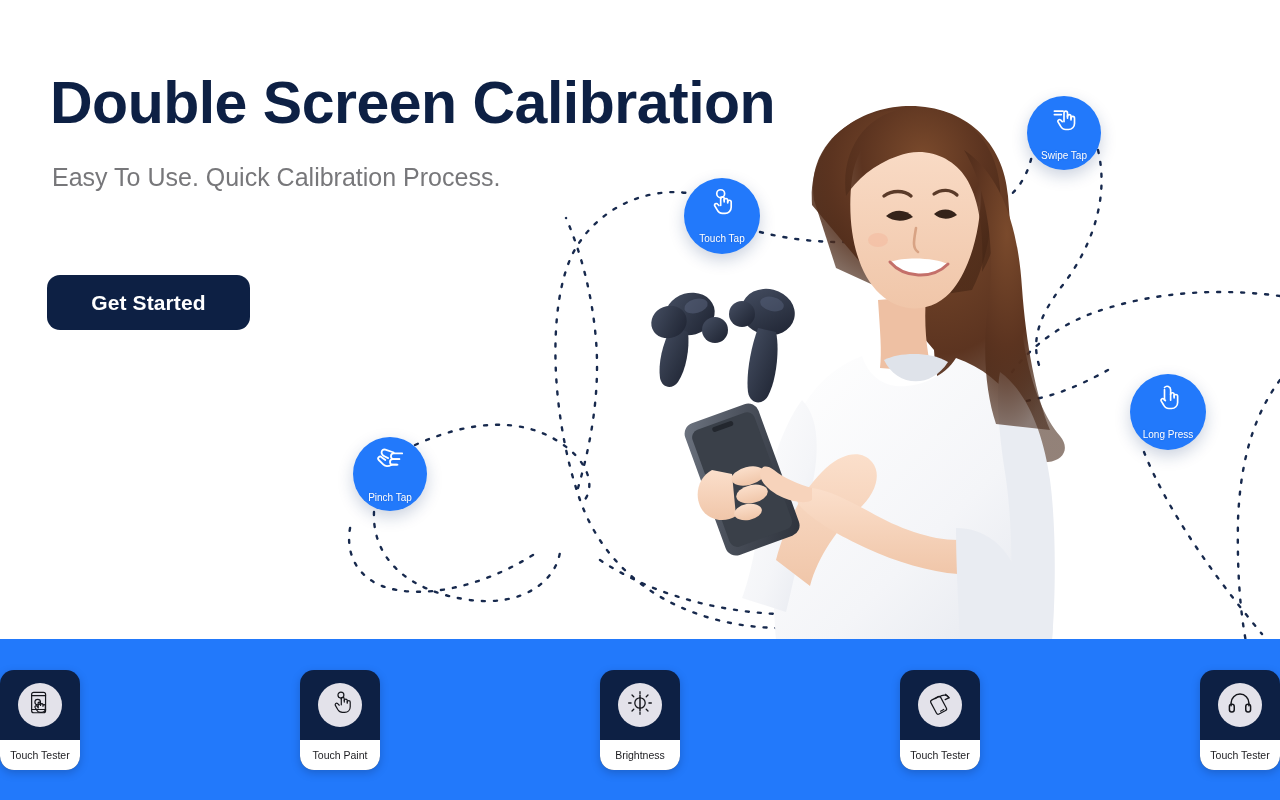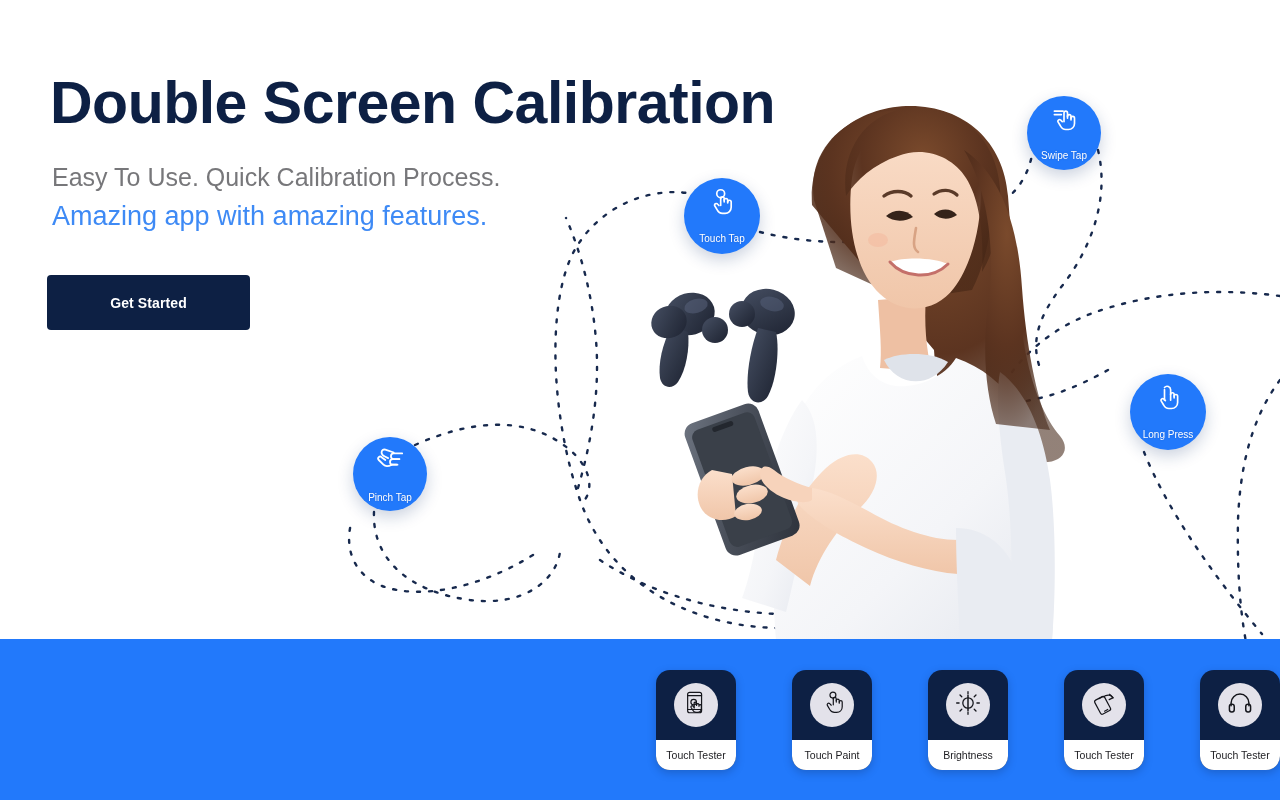--- a/index.html
+++ b/index.html
@@ -41,25 +41,25 @@
     font-size: 27px;
     font-weight: 400;
     color: #3e8af5;
     white-space: nowrap;
   }
   .cta-button {
     position: absolute;
     left: 47px; top: 275px;
     width: 203px; height: 55px;
     border: none;
-    border-radius: 4px;
+    border-radius: 13px;
     background: #0d2044;
     color: #ffffff;
     font-family: "Liberation Sans", sans-serif;
-    font-size: 14px;
+    font-size: 21px;
     font-weight: 700;
     cursor: pointer;
     letter-spacing: 0.1px;
   }
 
   
   #art {
     position: absolute;
     left: 0; top: 0;
     width: 1280px; height: 800px;
@@ -105,21 +105,21 @@
     position: absolute;
     left: 0; top: 639px;
     width: 1280px; height: 161px;
     background: #2279fb;
   }
   .cards {
     position: absolute;
     left: 0; top: 670px;
     width: 1280px;
     display: flex;
-    justify-content: flex-end;
+    justify-content: space-between;
     gap: 56px;
   }
   .card {
     width: 80px; height: 100px;
     border-radius: 14px;
     background: #0d2044;
     overflow: hidden;
     display: flex;
     flex-direction: column;
     align-items: center;
@@ -282,21 +282,20 @@
                C896,562 930,572 958,574 Z" fill="url(#skinG)"></path>
       <path d="M812,488 C798,484 784,478 774,470 C766,464 760,466 760,474
                C760,482 770,492 784,498 C794,502 806,504 812,500 Z" fill="#f7d3bb"></path>
       <path d="M956,528 C992,528 1018,556 1024,600 C1028,628 1026,640 1026,640
                L960,640 C958,600 956,560 956,528 Z" fill="#e9ecf2"></path>
     </g>
   </svg>
 
   <h1 class="hero-title">Double Screen Calibration</h1>
   <p class="hero-sub1">Easy To Use. Quick Calibration Process.</p>
-  <p class="hero-sub2">Amazing app with amazing features.</p>
   <button class="cta-button">Get Started</button>
 
   <div class="badge" style="left:1027px; top:96px; width:74px; height:74px;">
     <span class="glyph">
       <svg width="28" height="28" viewBox="0 0 32 32" fill="none" stroke="#ffffff" stroke-width="1.9" stroke-linecap="round" stroke-linejoin="round">
         <path d="M5,7 h10 M5,11 h8"></path>
         <path d="M16,9 v10 M16,9 a2,2 0 0 1 4,0 v6"></path>
         <path d="M20,13 a2,2 0 0 1 4,0 v4"></path>
         <path d="M24,15 a2,2 0 0 1 4,0 v6 c0,4 -3,7 -7,7 h-3 c-3,0 -5,-2 -6,-4 l-3,-5 a2,2 0 0 1 3,-2 l2,2"></path>
       </svg>

